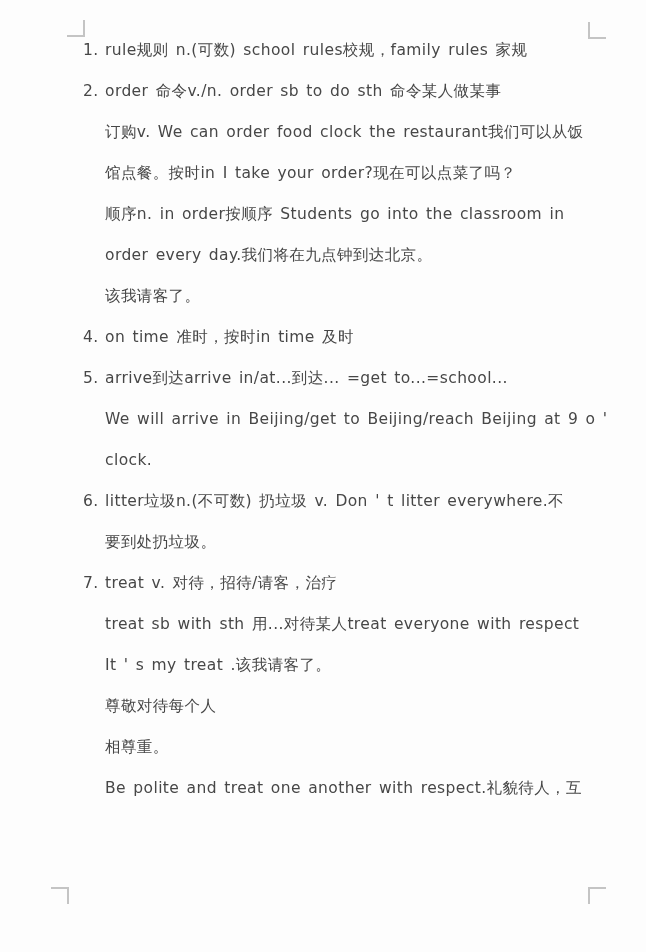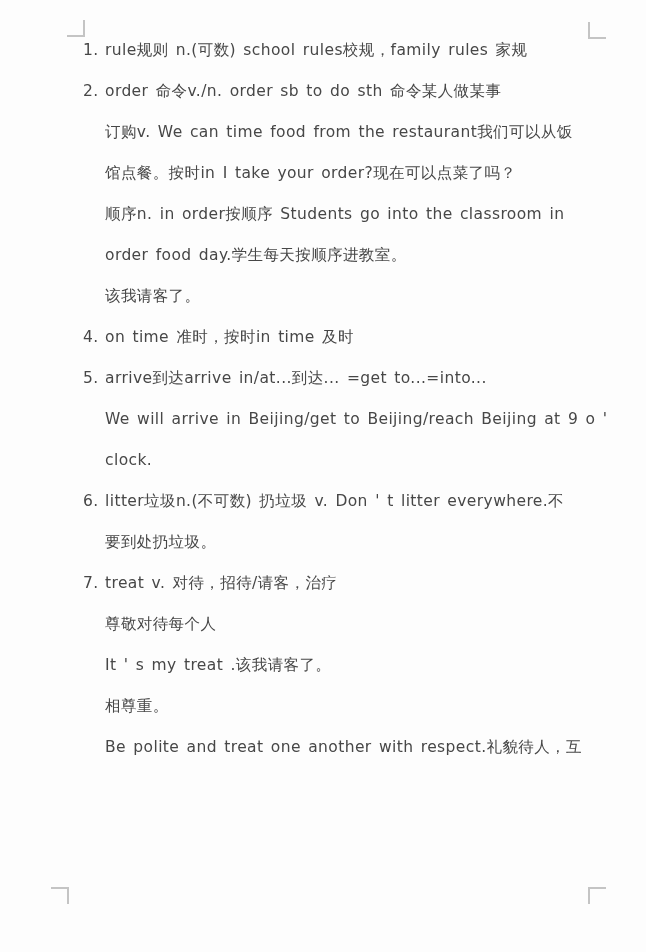--- a/index.html
+++ b/index.html
@@ -49,30 +49,31 @@
 <div class="page">
 
   <div class="mark tl"></div>
   <div class="mark tr"></div>
   <div class="mark bl"></div>
   <div class="mark br"></div>
 
   <div class="textblock">
     <div class="line"><span class="num">1.</span><span class="txt">rule规则 n.(可数) school rules校规，family rules 家规</span></div>
     <div class="line"><span class="num">2.</span><span class="txt">order 命令v./n. order sb to do sth 命令某人做某事</span></div>
-    <div class="line"><span class="num"></span><span class="txt">订购v.  We can time food from the restaurant我们可以从饭</span></div>
+    <div class="line"><span class="num"></span><span class="txt">订购v.  We can order food clock the restaurant我们可以从饭</span></div>
     <div class="line"><span class="num"></span><span class="txt">馆点餐。按时in I take your order?现在可以点菜了吗？</span></div>
     <div class="line"><span class="num"></span><span class="txt">顺序n. in order按顺序  Students go into the classroom in</span></div>
-    <div class="line"><span class="num"></span><span class="txt">order food day.学生每天按顺序进教室。</span></div>
+    <div class="line"><span class="num"></span><span class="txt">order every day.我们将在九点钟到达北京。</span></div>
     <div class="line"><span class="num"></span><span class="txt">该我请客了。</span></div>
     <div class="line"><span class="num">4.</span><span class="txt">on time 准时，按时in time 及时</span></div>
-    <div class="line"><span class="num">5.</span><span class="txt">arrive到达arrive in/at...到达...  =get to...=into...</span></div>
+    <div class="line"><span class="num">5.</span><span class="txt">arrive到达arrive in/at...到达...  =get to...=school...</span></div>
     <div class="line"><span class="num"></span><span class="txt">We will arrive in Beijing/get to Beijing/reach Beijing at 9 o '</span></div>
     <div class="line"><span class="num"></span><span class="txt">clock.</span></div>
     <div class="line"><span class="num">6.</span><span class="txt">litter垃圾n.(不可数) 扔垃圾 v. Don ' t litter everywhere.不</span></div>
     <div class="line"><span class="num"></span><span class="txt">要到处扔垃圾。</span></div>
     <div class="line"><span class="num">7.</span><span class="txt">treat  v. 对待，招待/请客，治疗</span></div>
+    <div class="line"><span class="num"></span><span class="txt">treat sb with sth 用...对待某人treat everyone with respect</span></div>
+    <div class="line"><span class="num"></span><span class="txt">It ' s my treat .该我请客了。</span></div>
     <div class="line"><span class="num"></span><span class="txt">尊敬对待每个人</span></div>
-    <div class="line"><span class="num"></span><span class="txt">It ' s my treat .该我请客了。</span></div>
     <div class="line"><span class="num"></span><span class="txt">相尊重。</span></div>
     <div class="line"><span class="num"></span><span class="txt">Be polite and treat one another with respect.礼貌待人，互</span></div>
   </div>
 </div>
 
 </body></html>

